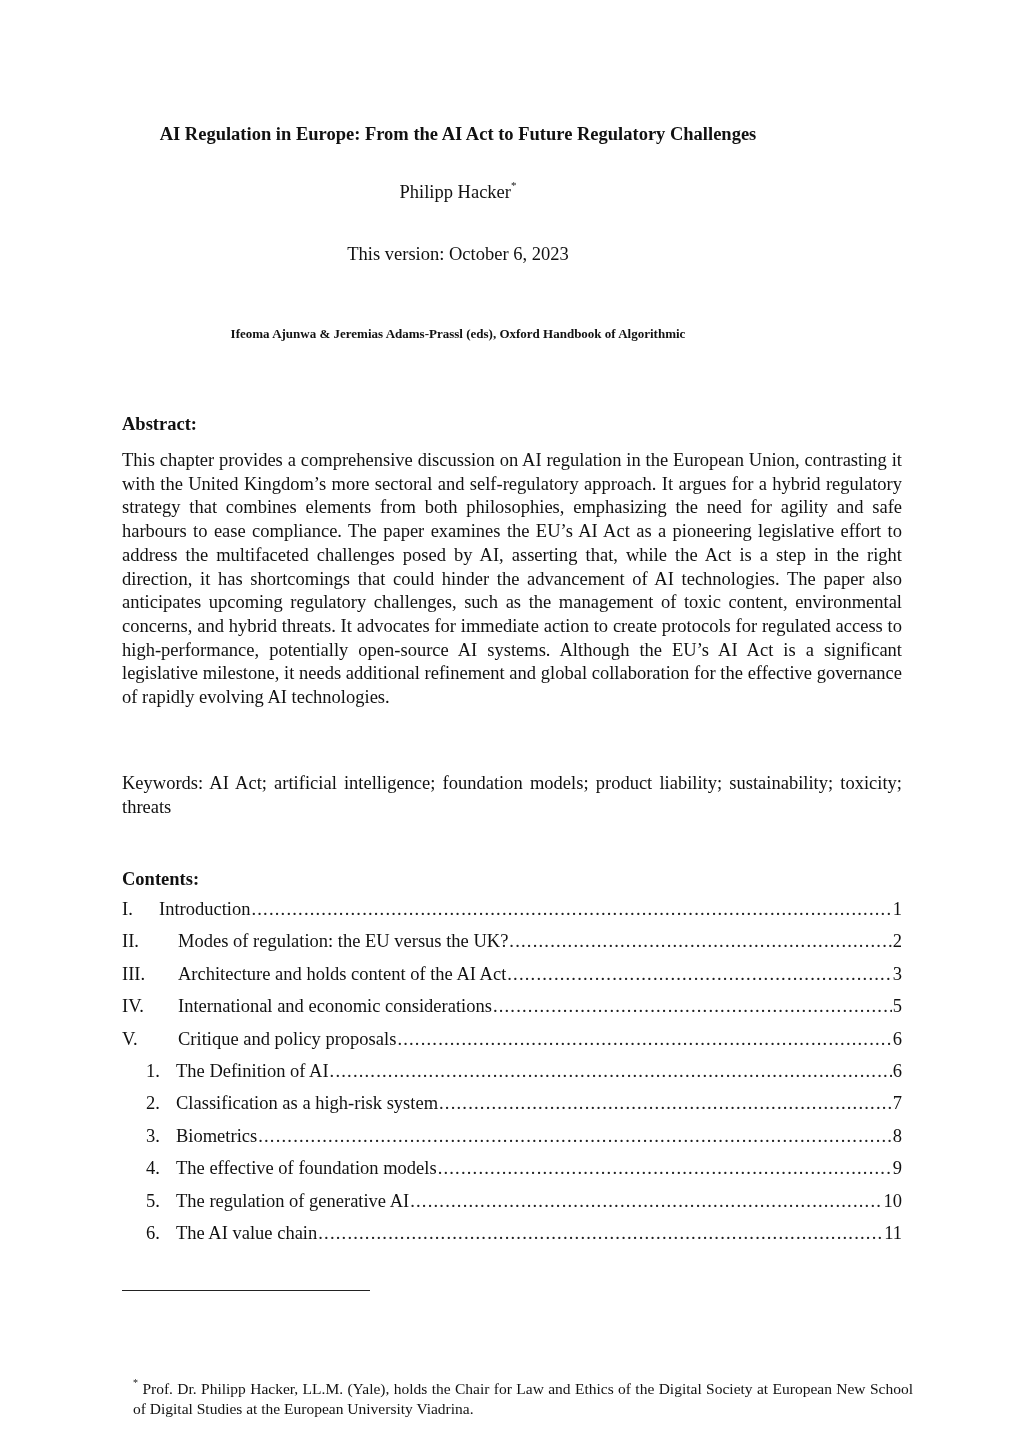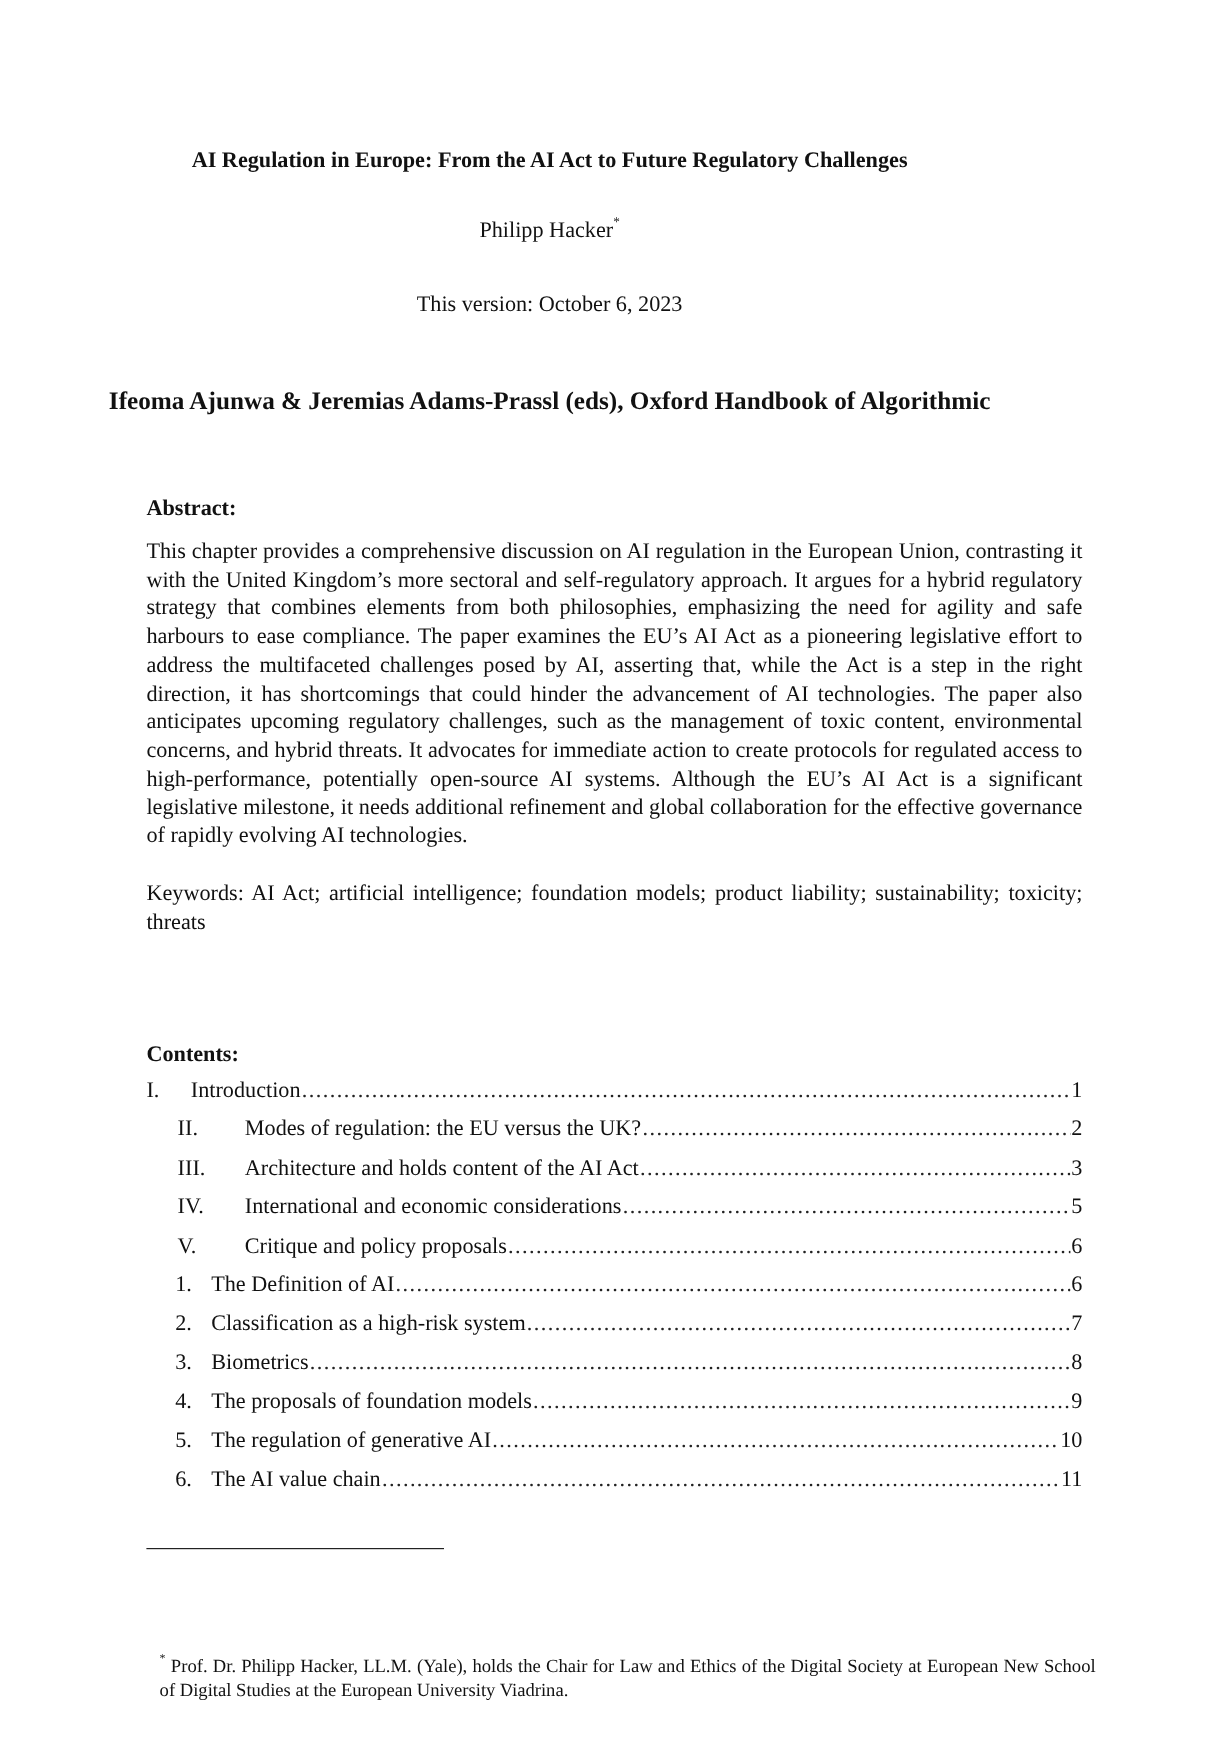--- a/index.html
+++ b/index.html
@@ -44,42 +44,42 @@
     .version {
       top: 244px;
       font-size: 18.5px;
     }
     .forthcoming {
       top: 277px;
       font-size: 18.5px;
     }
     .publication {
       top: 322px;
-      font-size: 21px;
+      font-size: 13px;
       font-weight: bold;
       line-height: 24px;
     }
     .block {
       position: absolute;
       left: 122px;
       width: 780px;
       font-size: 18.5px;
     }
     .abstract-heading {
       top: 414px;
       font-weight: bold;
     }
     .abstract-body {
       top: 449px;
       line-height: 23.7px;
       text-align: justify;
       text-align-last: left;
     }
     .keywords {
-      top: 734px;
+      top: 772px;
       line-height: 23.5px;
       text-align: justify;
       text-align-last: left;
     }
     .contents-heading {
       top: 869px;
       font-weight: bold;
     }
     .toc {
       position: absolute;
@@ -94,21 +94,21 @@
     .toc-row {
       display: flex;
       align-items: baseline;
       height: 32.4px;
       line-height: 26px;
       white-space: nowrap;
     }
     .toc-num {
       flex: 0 0 auto;
     }
-    .toc-row.top .toc-num { width: 56px; margin-left: 26px; }
+    .toc-row.top .toc-num { width: 56px; }
     .toc-row.intro .toc-num { width: 37px; }
     .toc-row.sub .toc-num { width: 30px; padding-left: 24px; }
     .toc-label { flex: 0 0 auto; }
     .toc-dots {
       flex: 1 1 auto;
       overflow: hidden;
       margin: 0 1px;
       letter-spacing: 1.2px;
       color: #222;
     }
@@ -210,21 +210,21 @@
       <span class="toc-page">7</span>
     </li>
     <li class="toc-row sub">
       <span class="toc-num">3.</span>
       <span class="toc-label">Biometrics</span>
       <span class="toc-dots"></span>
       <span class="toc-page">8</span>
     </li>
     <li class="toc-row sub">
       <span class="toc-num">4.</span>
-      <span class="toc-label">The proposals of foundation models</span>
+      <span class="toc-label">The effective of foundation models</span>
       <span class="toc-dots"></span>
       <span class="toc-page">9</span>
     </li>
     <li class="toc-row sub">
       <span class="toc-num">5.</span>
       <span class="toc-label">The regulation of generative AI</span>
       <span class="toc-dots"></span>
       <span class="toc-page">10</span>
     </li>
     <li class="toc-row sub">

